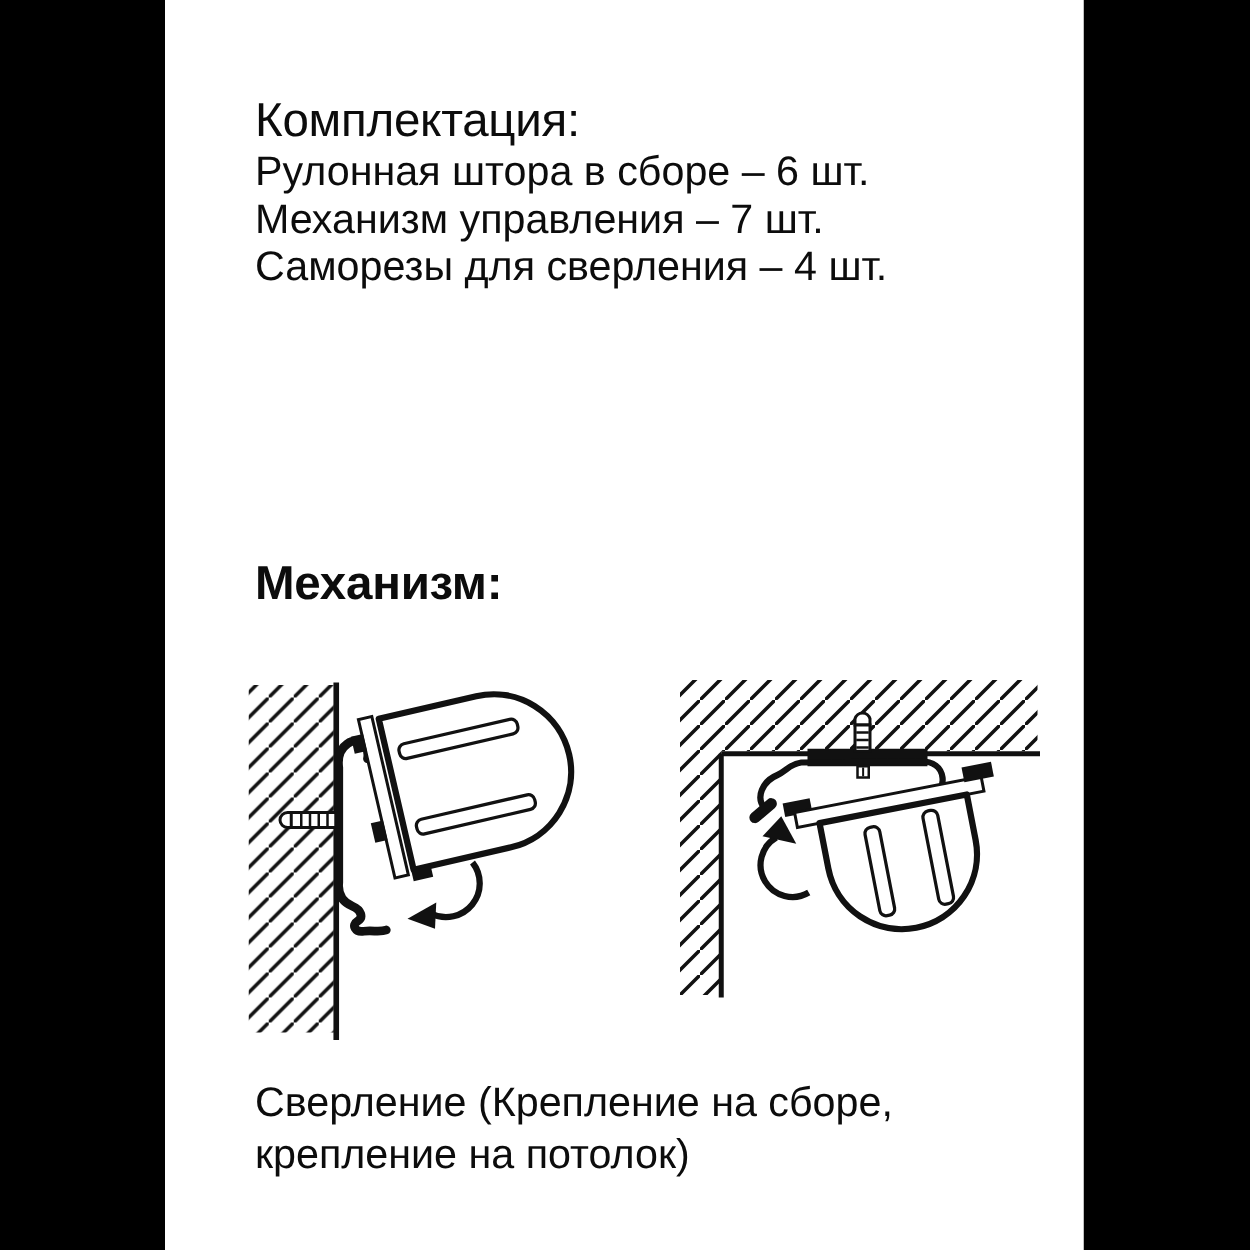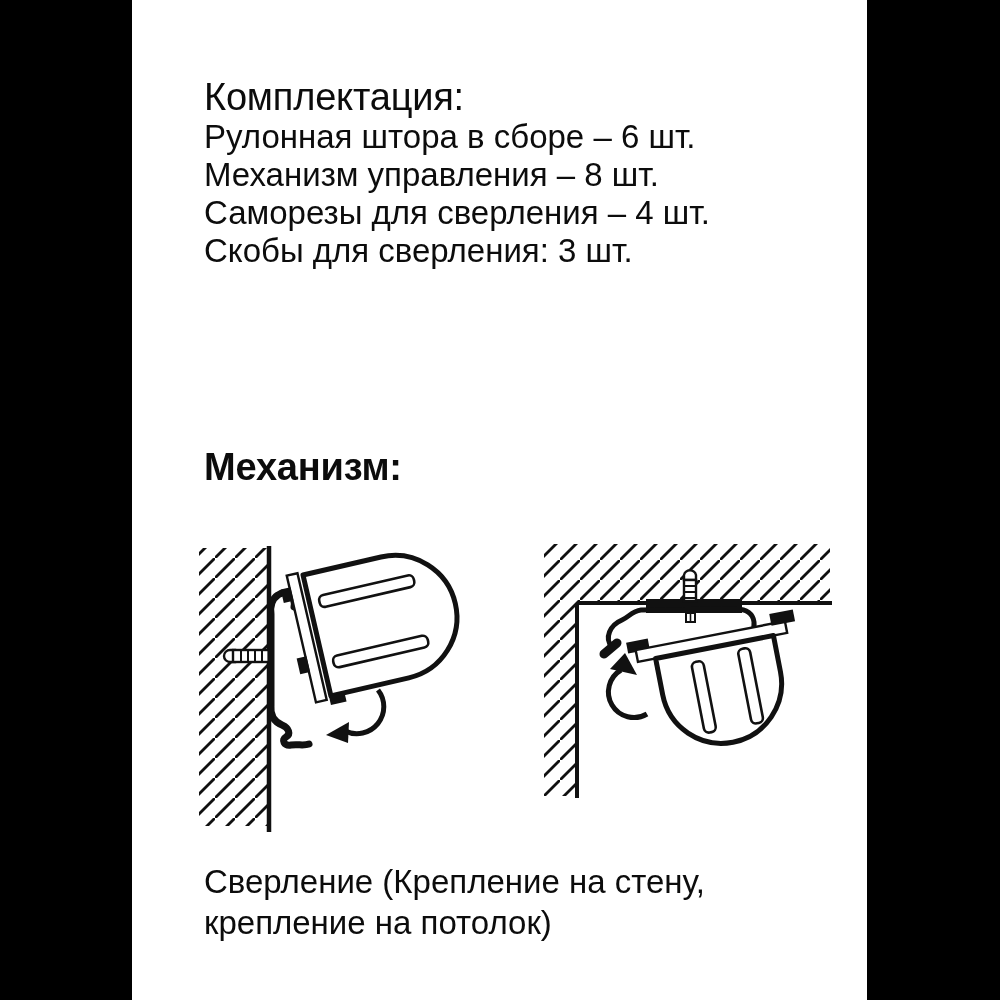--- a/index.html
+++ b/index.html
@@ -19,23 +19,22 @@
 </head>
 <body>
 
 <div class="stage">
   <div class="doc">
 
     <h1 class="h1" style="position:absolute;left:72px;top:78px;">Комплектация:</h1>
 
     <div class="list" style="position:absolute;left:72px;top:118px;">
       <div>Рулонная штора в сборе – 6 шт.</div>
-      <div>Механизм управления – 8 шт.</div>
+      <div>Механизм управления – 7 шт.</div>
       <div>Саморезы для сверления – 4 шт.</div>
-      <div>Скобы для сверления: 3 шт.</div>
     </div>
 
     <h2 class="h2" style="position:absolute;left:72px;top:448px;">Механизм:</h2>
 
     <svg class="fig-left" style="position:absolute;left:63px;top:538px;" viewBox="0 0 285 300">
       <defs>
         <pattern id="hatchL" patternUnits="userSpaceOnUse" width="20" height="20">
           <path d="M-4,24 L24,-4" stroke="#111" stroke-width="2.8"></path>
           <path d="M16,44 L44,16" stroke="#111" stroke-width="2.8"></path>
         </pattern>
@@ -100,18 +99,18 @@
         <rect x="52" y="16" width="12" height="72" rx="5" fill="#fff" stroke="#111" stroke-width="2.6"></rect>
         <rect x="100" y="12" width="12" height="76" rx="5" fill="#fff" stroke="#111" stroke-width="2.6"></rect>
       </g>
       <g>
         <path d="M 107,174 A 25 25 0 1 1 81,130" fill="none" stroke="#111" stroke-width="5"></path>
         <polygon points="85,113 97,135 70,129" fill="#111"></polygon>
       </g>
     </svg>
 
     <p class="caption" style="position:absolute;left:72px;top:861px;margin:0;">
-      <span>Сверление (Крепление на стену,</span><br>
+      <span>Сверление (Крепление на сборе,</span><br>
       <span>крепление на потолок)</span>
     </p>
 
   </div>
 </div>
 
 </body></html>

